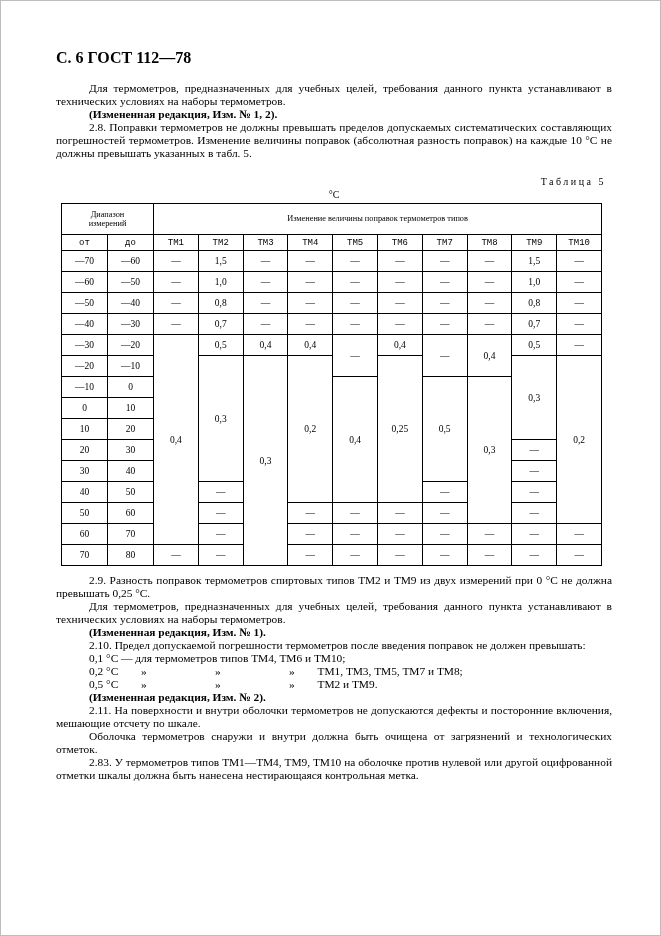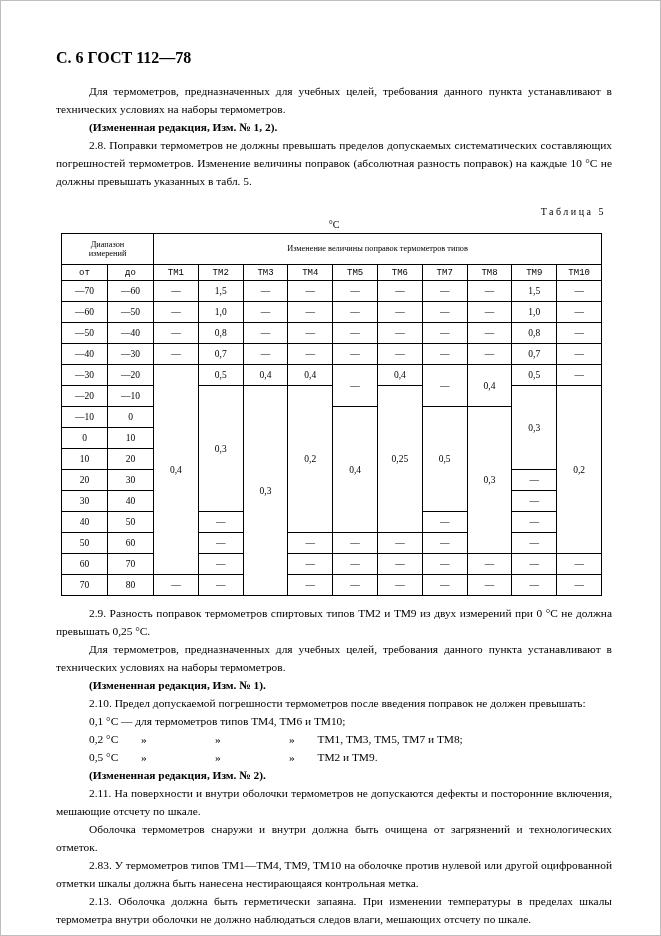--- a/index.html
+++ b/index.html
@@ -18,21 +18,21 @@
   .doc-header {
     font-weight: bold;
     font-size: 16px;
     line-height: 14px;
   }
   .before-table { margin-top: 17px; }
   .after-table  { margin-top: 8px; }
   .para {
     margin: 0;
     font-size: 11.4px;
-    line-height: 18px;
+    line-height: 13px;
     text-align: justify;
     text-indent: 33px;
   }
   .para.bold { font-weight: bold; text-align: left; }
   .para.ditto { text-indent: 0; margin-left: 33px; text-align: left; white-space: nowrap; }
 
   .table-area { margin-top: 16px; }
   .table-caption {
     text-align: right;
     font-size: 10px;
@@ -275,16 +275,15 @@
       <p class="para">Для термометров, предназначенных для учебных целей, требования данного пункта устанавливают в технических условиях на наборы термометров.</p>
       <p class="para bold">(Измененная редакция, Изм. №  1).</p>
       <p class="para">2.10.  Предел  допускаемой  погрешности  термометров  после  введения  поправок  не  должен превышать:</p>
       <p class="para ditto">0,1 °С — для термометров типов ТМ4, ТМ6 и ТМ10;</p>
       <p class="para ditto">0,2 °С  »      »      »  ТМ1, ТМ3, ТМ5, ТМ7 и ТМ8;</p>
       <p class="para ditto">0,5 °С  »      »      »  ТМ2 и ТМ9.</p>
       <p class="para bold">(Измененная редакция, Изм. №  2).</p>
       <p class="para">2.11. На поверхности и внутри оболочки термометров не допускаются дефекты и посторонние включения, мешающие отсчету по шкале.</p>
       <p class="para">Оболочка термометров снаружи и внутри должна быть очищена от загрязнений и технологических отметок.</p>
       <p class="para">2.83. У термометров типов ТМ1—ТМ4, ТМ9, ТМ10 на оболочке против нулевой или другой оцифрованной отметки шкалы должна быть нанесена нестирающаяся контрольная метка.</p>
-      <p class="para">2.13. Оболочка должна быть герметически запаяна. При изменении температуры в пределах шкалы термометра внутри оболочки не должно наблюдаться следов влаги, мешающих отсчету по шкале.</p>
     </div>
 
 </div>
 
 </body></html>

